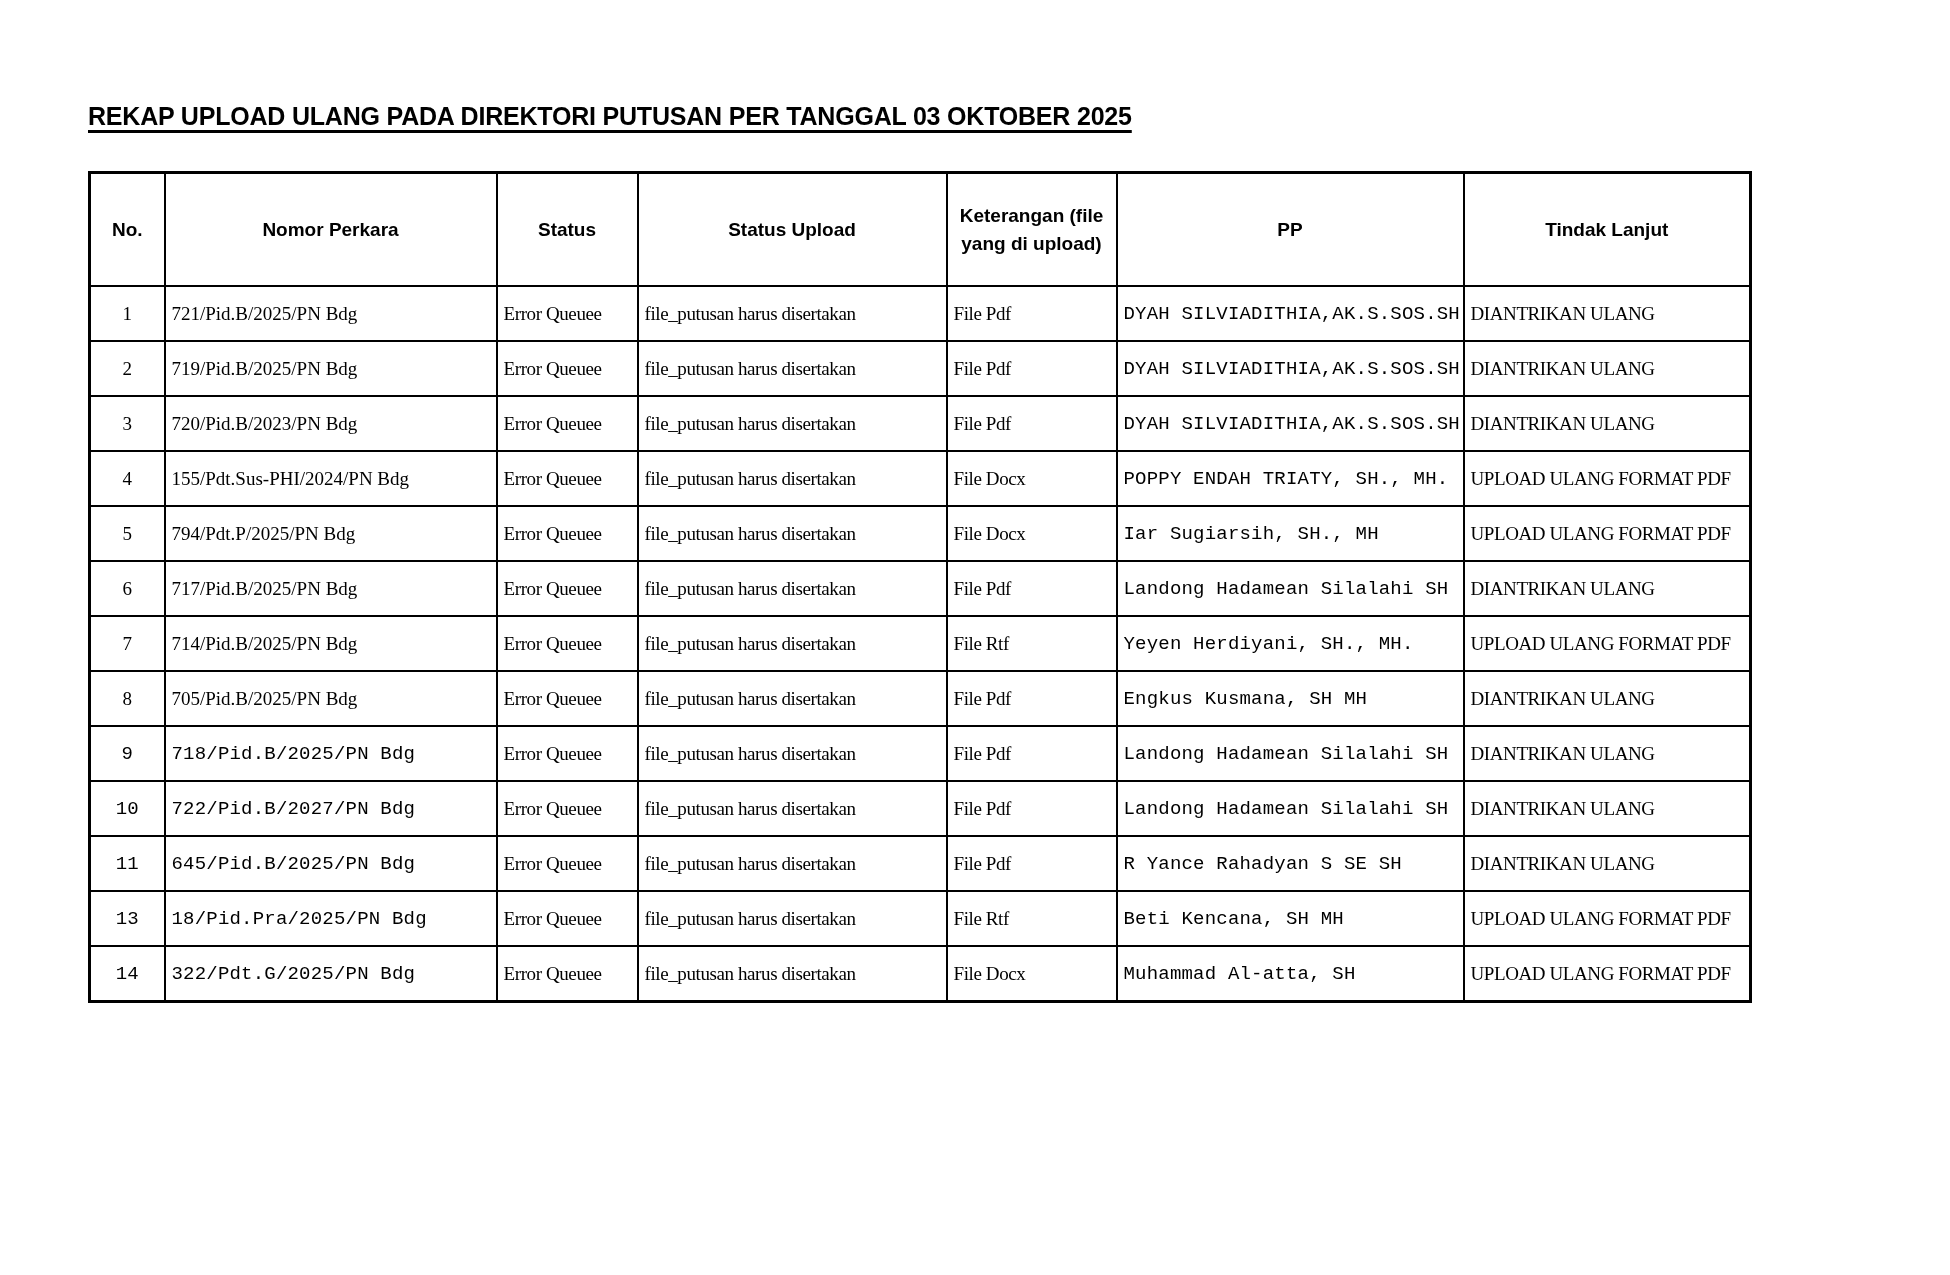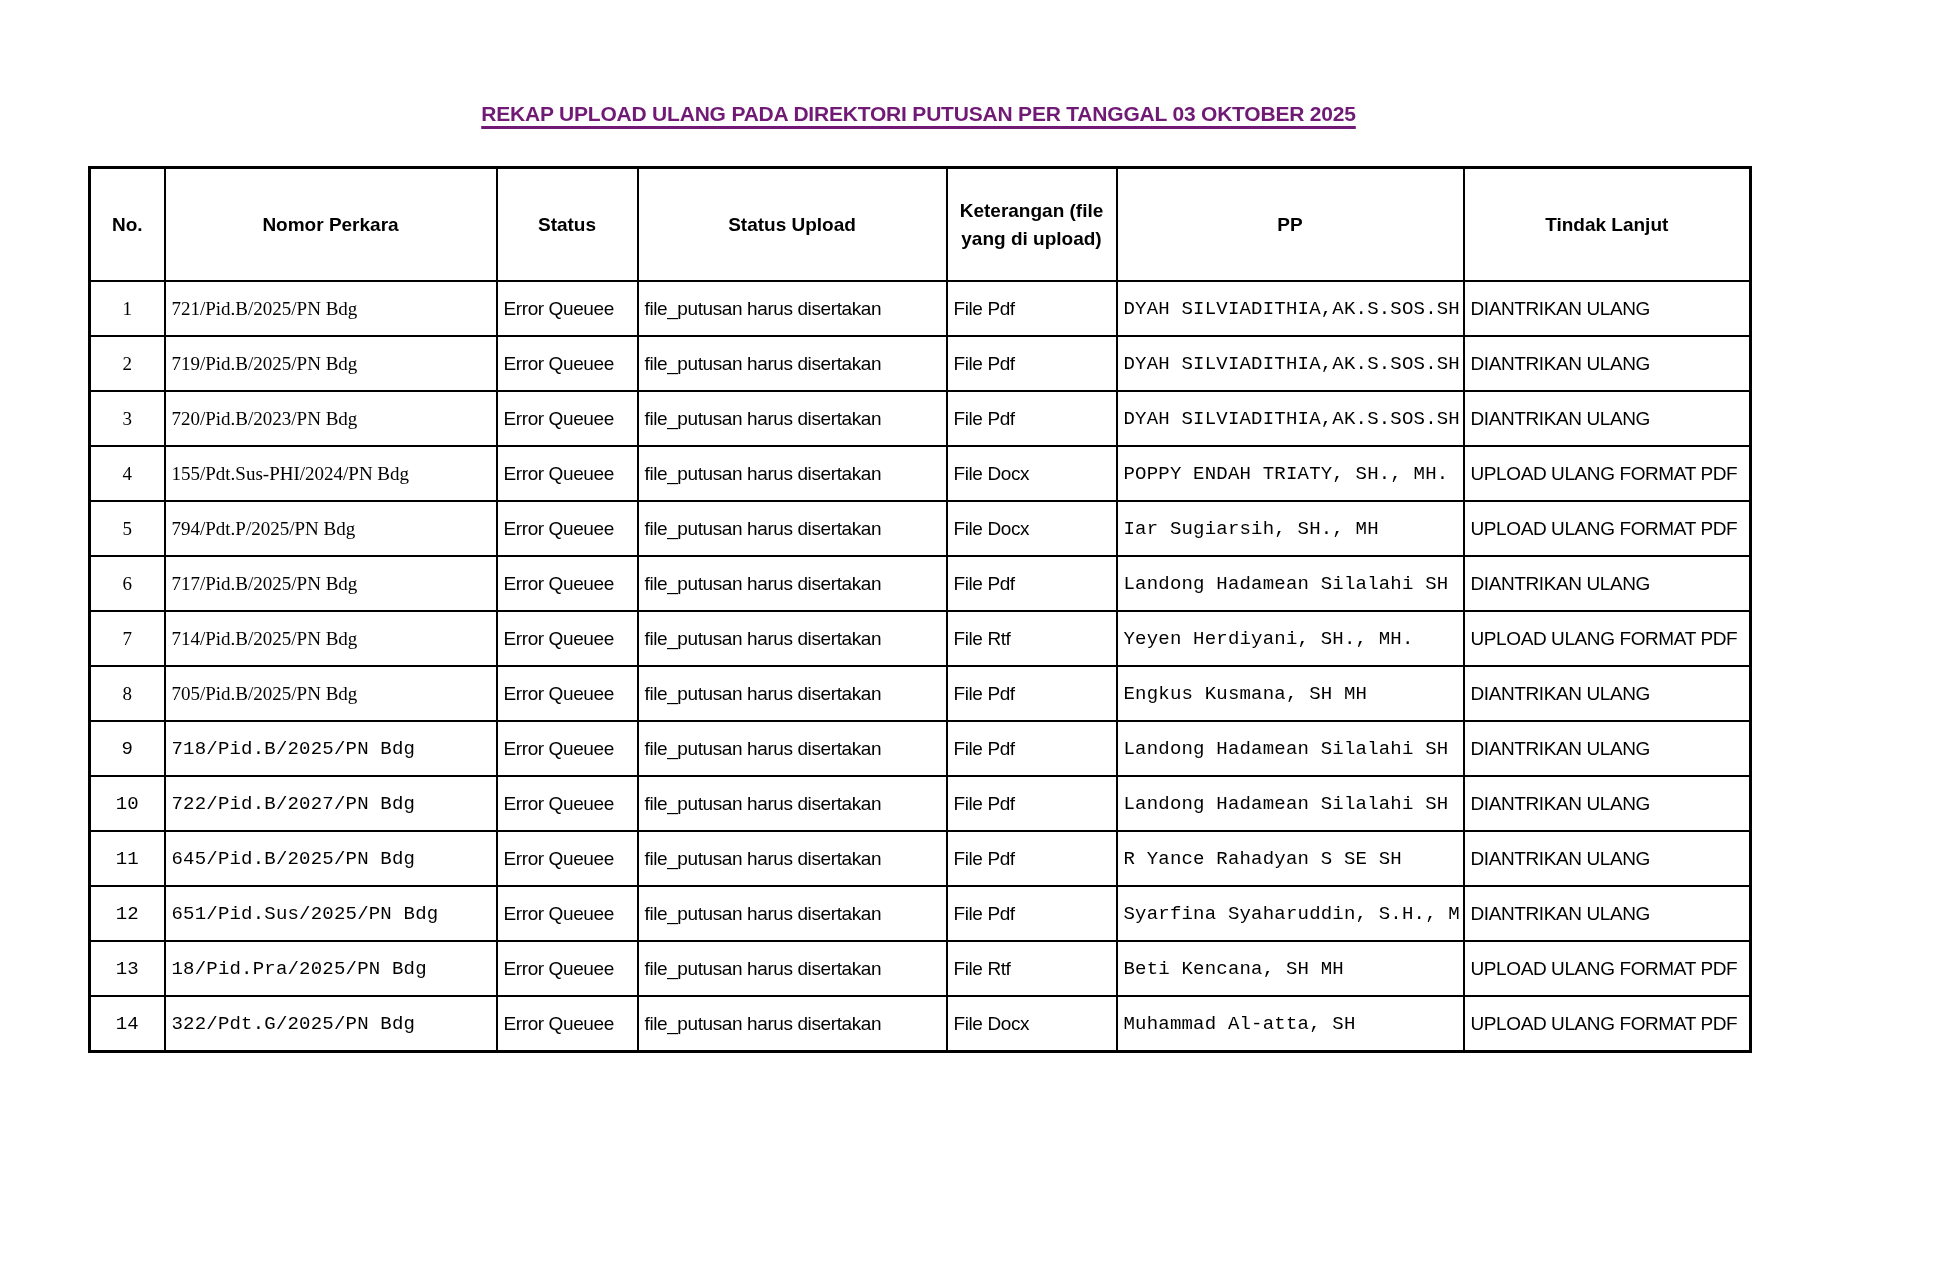--- a/index.html
+++ b/index.html
@@ -12,29 +12,28 @@
     width: 1950px;
     height: 1275px;
     background: #ffffff;
     overflow: hidden;
     font-family: "Liberation Sans", sans-serif;
     color: #000000;
   }
   .doc-title {
     margin: 102px 0 0 88px;
     width: 1661px;
-    text-align: center;
     font-family: "Liberation Sans", sans-serif;
     font-weight: bold;
-    font-size: 21px;
+    font-size: 25px;
     letter-spacing: -0.2px;
     text-decoration: underline;
     text-underline-offset: 5px;
     text-decoration-thickness: 2.5px;
-    color: #701a75;
+    color: #000000;
   }
   table.report {
     margin: 40px 0 0 88px;
     width: 1661px;
     table-layout: fixed;
     border-collapse: collapse;
     border: 3px solid #000000;
   }
   table.report th,
   table.report td {
@@ -55,21 +54,21 @@
     padding: 0 8px;
   }
   table.report tbody td {
     height: 53px;
     padding: 0 6px;
     font-size: 19px;
   }
   td.col-no { text-align: center; padding: 0 2px; }
   
   .cond {
-    font-family: Liberation Sans, sans-serif;
+    font-family: Liberation Serif, serif;
     font-size: 19px;
     letter-spacing: -0.4px;
     margin-top: 18px;
   }
   
   .serif {
     font-family: "Liberation Serif", serif;
     font-size: 21px;
     letter-spacing: 0;
   }
@@ -202,29 +201,20 @@
         <tr>
       <td class="col-no num-style gothic">11</td>
       <td class="num-style gothic">645/Pid.B/2025/PN Bdg</td>
       <td class="cond">Error Queuee</td>
       <td class="cond">file_putusan harus disertakan</td>
       <td class="cond">File Pdf</td>
       <td class="gothic">R Yance Rahadyan S SE SH</td>
       <td class="cond">DIANTRIKAN ULANG</td>
     </tr>
         <tr>
-      <td class="col-no num-style gothic">12</td>
-      <td class="num-style gothic">651/Pid.Sus/2025/PN Bdg</td>
-      <td class="cond">Error Queuee</td>
-      <td class="cond">file_putusan harus disertakan</td>
-      <td class="cond">File Pdf</td>
-      <td class="gothic">Syarfina Syaharuddin, S.H., M.H.</td>
-      <td class="cond">DIANTRIKAN ULANG</td>
-    </tr>
-        <tr>
       <td class="col-no num-style gothic">13</td>
       <td class="num-style gothic">18/Pid.Pra/2025/PN Bdg</td>
       <td class="cond">Error Queuee</td>
       <td class="cond">file_putusan harus disertakan</td>
       <td class="cond">File Rtf</td>
       <td class="gothic">Beti Kencana, SH MH</td>
       <td class="cond">UPLOAD ULANG FORMAT PDF</td>
     </tr>
         <tr>
       <td class="col-no num-style gothic">14</td>

